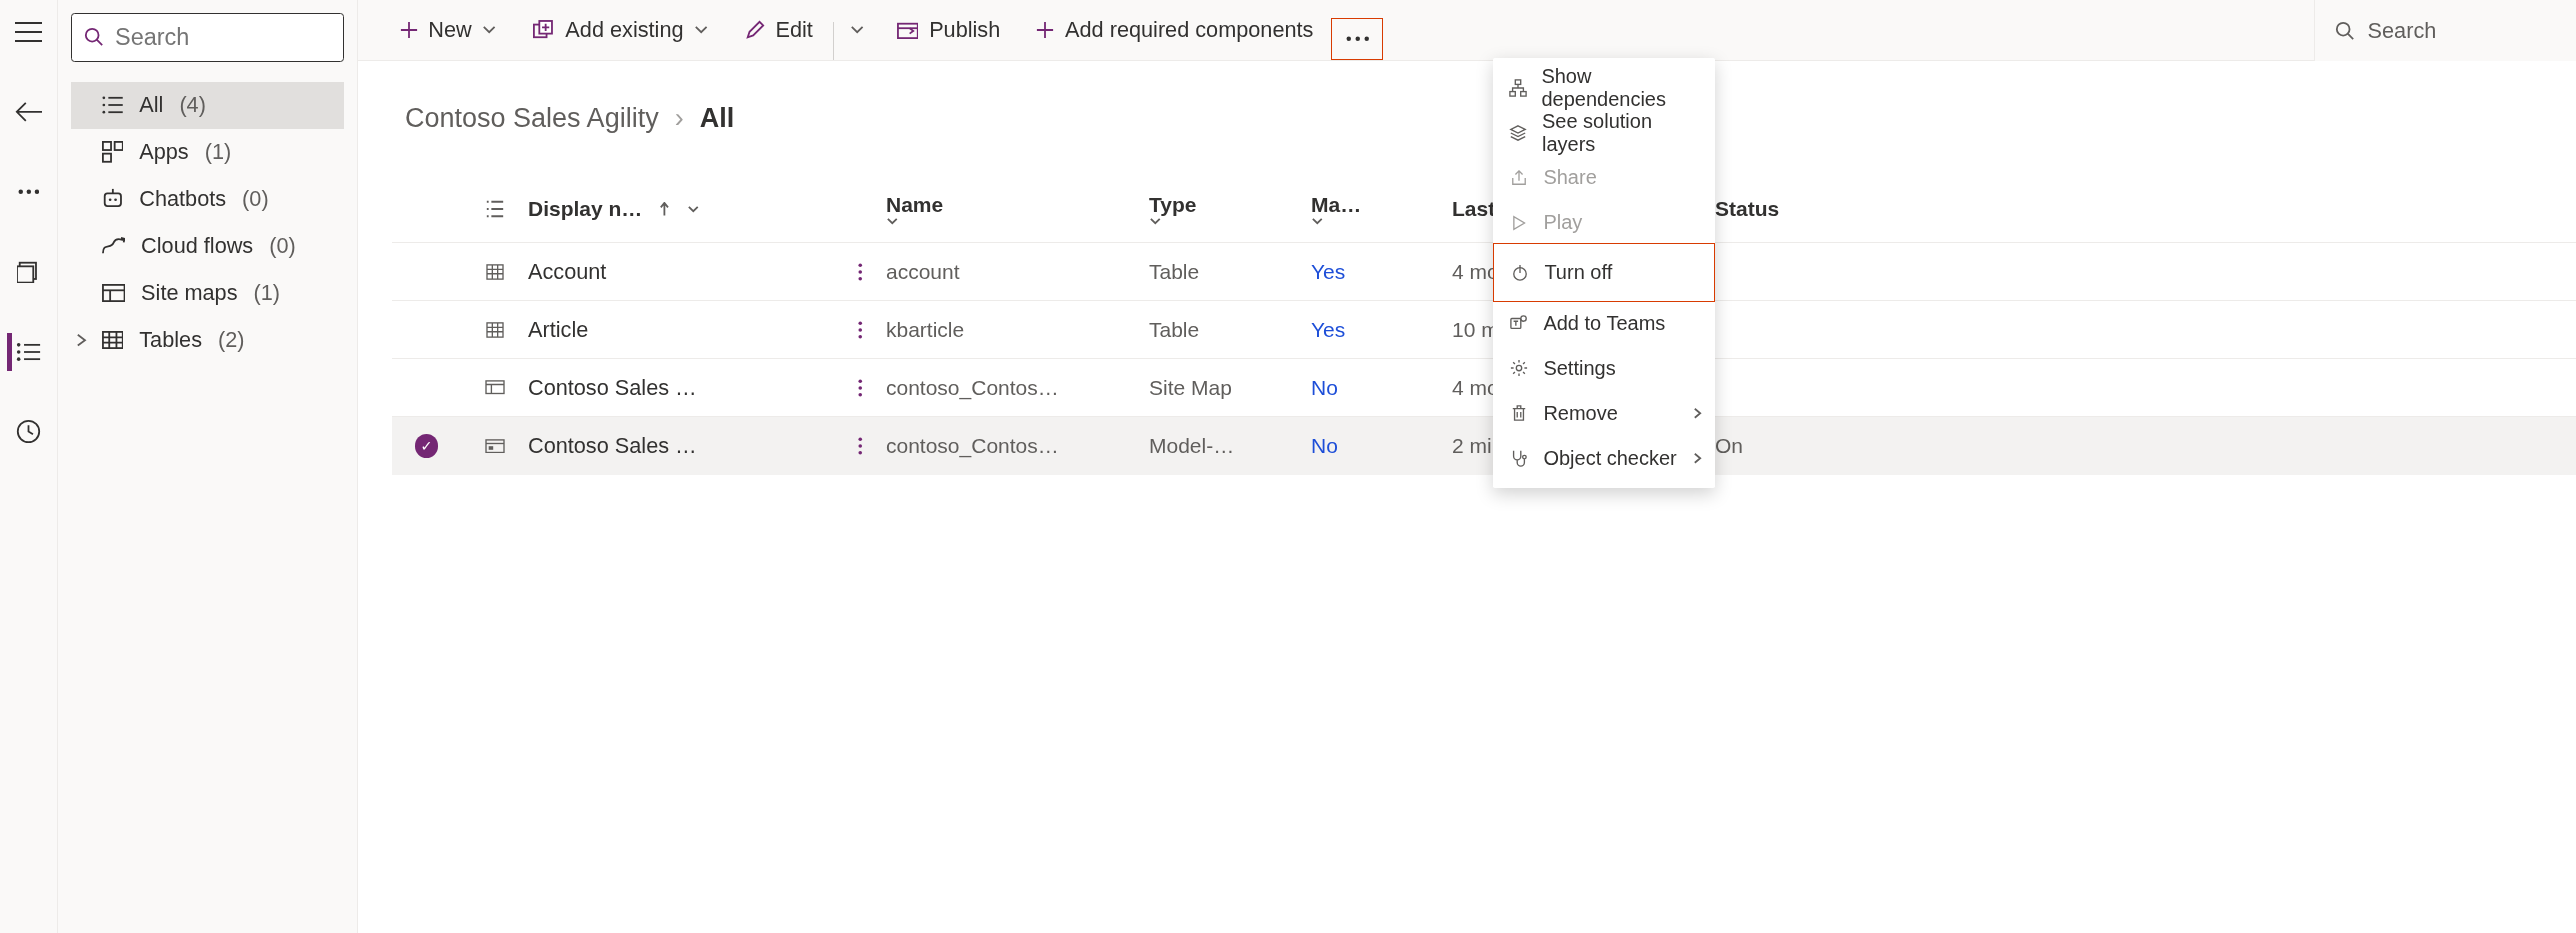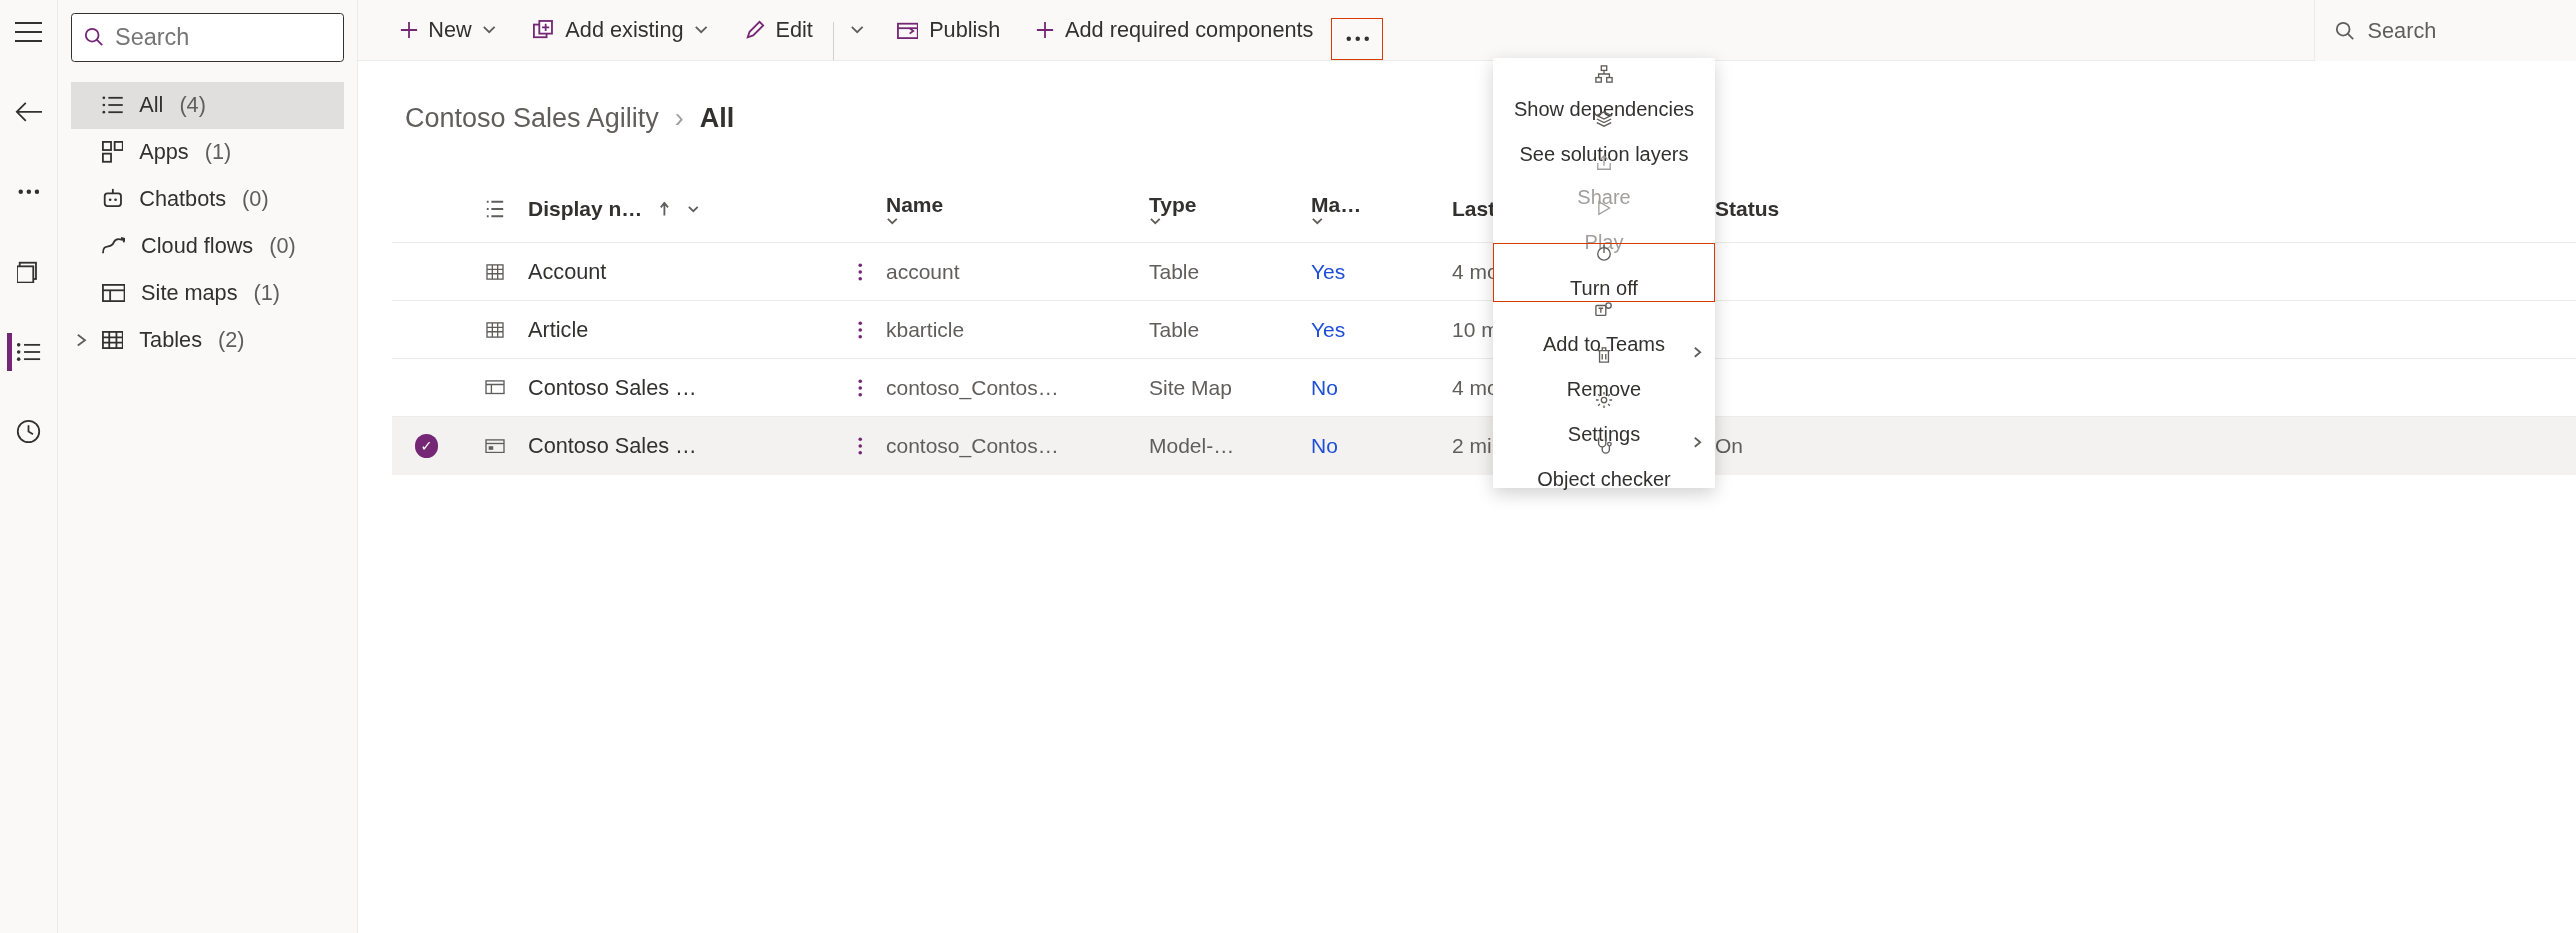--- a/index.html
+++ b/index.html
@@ -57,21 +57,21 @@
 .col-managed { width: 141px; color: #1d4ed8; font-size: 21px; }
 .col-modified { width: 263px; color: #605e5c; font-size: 21px; }
 .col-status { width: 108px; color: #605e5c; font-size: 21px; }
 .thead .col-name, .thead .col-type, .thead .col-managed, .thead .col-modified, .thead .col-display, .thead .col-status { color: #323130; }
 .th-sort { color: #605e5c; margin-left: 5.4px; }
 .th-chev { color: #605e5c; margin-left: 7.2px; }
 .check-circle { width: 23.5px; height: 23.5px; border-radius: 50%; background: #742774; display: flex; align-items: center; justify-content: center; color: #fff; font-size: 14.4px; }
 
 
 .ctx-menu { position: absolute; top: 58px; left: 1135px; width: 222px; background: #fff; box-shadow: 0 5.4px 18px rgba(0,0,0,0.18); border-radius: 1.8px; padding: 7.2px 0; z-index: 100; }
-.ctx-item { display: flex; align-items: center; height: 45px; padding: 0 16px; gap: 14.4px; font-size: 20px; color: #323130; cursor: pointer; position: relative; flex-direction: column; }
+.ctx-item { display: flex; align-items: center; height: 45px; padding: 0 16px; gap: 14.4px; font-size: 20px; color: #323130; cursor: pointer; position: relative; }
 .ctx-item.disabled { color: #a19f9d; }
 .ctx-item.highlight { border: 1.8px solid #d83b01; margin: -1.8px 0; height: 59px; }
 .ctx-item .ctx-chev { position: absolute; right: 12.6px; color: #605e5c; }
 .ctx-item .ic { width: 20px; display: flex; justify-content: center; color: #605e5c; }
 
 svg { display: block; }
 </style>
 </head>
 <body>
 
@@ -497,43 +497,43 @@
             <svg width="18" height="18" viewBox="0 0 20 20">
               <rect x="1" y="5" width="11" height="11" rx="1" stroke="#605e5c" stroke-width="1.5" fill="none"></rect>
               <path d="M4 8h5M6.5 8v5" stroke="#605e5c" stroke-width="1.5"></path>
               <circle cx="15" cy="5" r="3" stroke="#605e5c" stroke-width="1.5" fill="none"></circle>
             </svg>
           </span>
         <span>Add to Teams</span>
       </div>
       <div class="ctx-item">
         <span class="ic">
+            <svg width="18" height="18" viewBox="0 0 20 20">
+              <circle cx="10" cy="10" r="3" stroke="#605e5c" stroke-width="1.5" fill="none"></circle>
+              <path d="M10 1v3M10 16v3M1 10h3M16 10h3M3.5 3.5l2 2M14.5 14.5l2 2M16.5 3.5l-2 2M5.5 14.5l-2 2" stroke="#605e5c" stroke-width="1.5"></path>
+            </svg>
+          </span>
+        <span>Settings</span>
+      </div>
+      <div class="ctx-item">
+        <span class="ic">
             <svg width="16" height="18" viewBox="0 0 18 20">
               <path d="M2 5h14M4 5v13h10V5M7 5V2h4v3M7 9v6M11 9v6" stroke="#605e5c" stroke-width="1.5" fill="none"></path>
             </svg>
           </span>
         <span>Remove</span>
         <span class="ctx-chev">
             <svg width="9" height="12.6" viewBox="0 0 10 14">
               <path d="M2 2l6 5-6 5" stroke="#605e5c" stroke-width="2" fill="none"></path>
             </svg>
           </span>
       </div>
       <div class="ctx-item">
         <span class="ic">
             <svg width="18" height="18" viewBox="0 0 20 20">
-              <circle cx="10" cy="10" r="3" stroke="#605e5c" stroke-width="1.5" fill="none"></circle>
-              <path d="M10 1v3M10 16v3M1 10h3M16 10h3M3.5 3.5l2 2M14.5 14.5l2 2M16.5 3.5l-2 2M5.5 14.5l-2 2" stroke="#605e5c" stroke-width="1.5"></path>
-            </svg>
-          </span>
-        <span>Settings</span>
-      </div>
-      <div class="ctx-item">
-        <span class="ic">
-            <svg width="18" height="18" viewBox="0 0 20 20">
               <path d="M4 2v6a4 4 0 008 0V2M8 12v3a4 4 0 008 0v-4" stroke="#605e5c" stroke-width="1.5" fill="none"></path>
               <circle cx="16" cy="9" r="2" stroke="#605e5c" stroke-width="1.5" fill="none"></circle>
             </svg>
           </span>
         <span>Object checker</span>
         <span class="ctx-chev">
             <svg width="9" height="12.6" viewBox="0 0 10 14">
               <path d="M2 2l6 5-6 5" stroke="#605e5c" stroke-width="2" fill="none"></path>
             </svg>
           </span>

